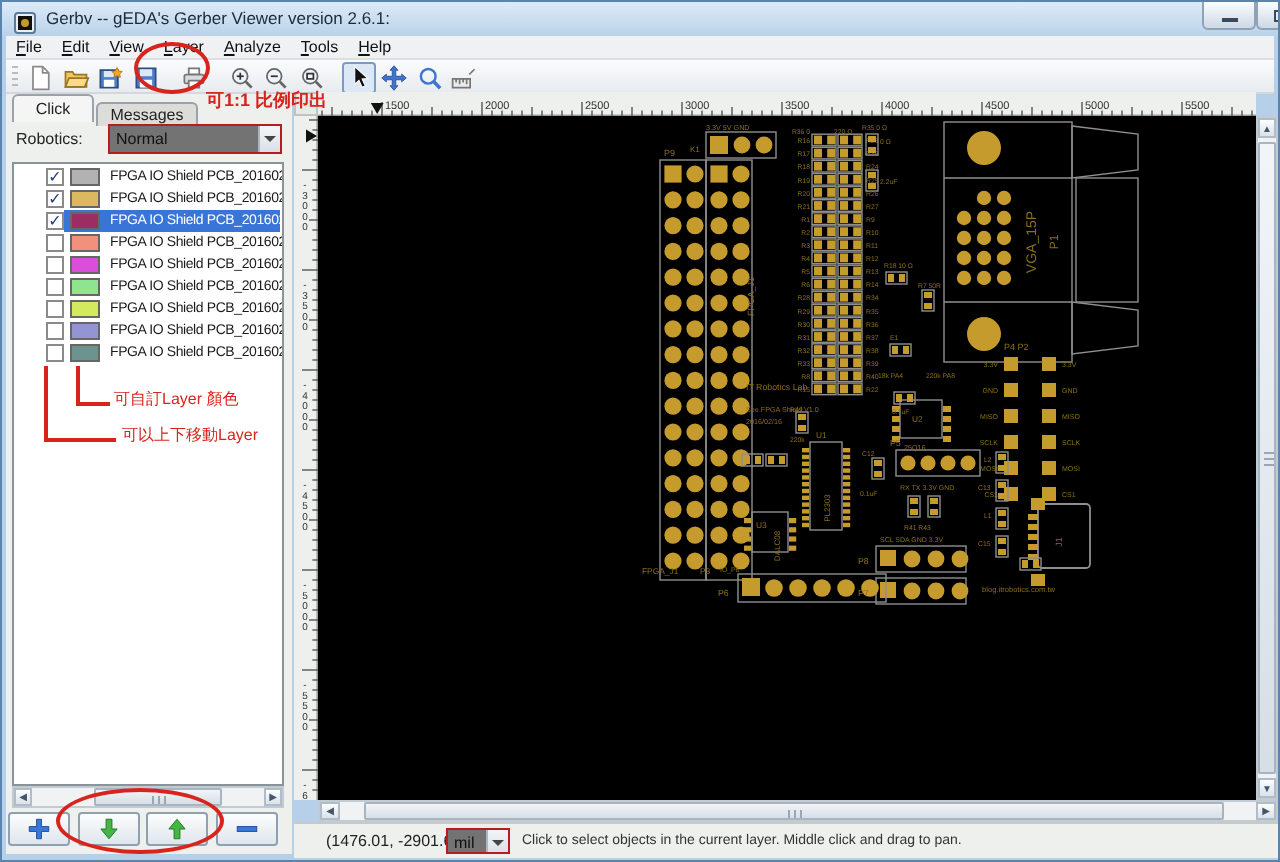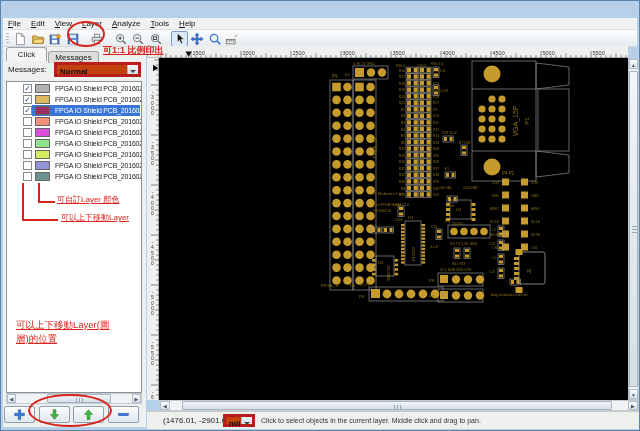--- a/index.html
+++ b/index.html
@@ -34,38 +34,38 @@
   .tbtn.gap{margin-left:7px;}
   .tbtn.pressed{border:1px solid #7a9cc4;background:#dce8f5;}
 
   
   .panel{position:absolute;left:2px;top:46px;width:143px;bottom:3px;background:#eef0ee;}
   .tab{position:absolute;font-size:8px;text-align:center;border:1px solid #9aa2aa;
        border-bottom:none;border-radius:3px 3px 0 0;color:#222;}
   .tab.active{left:3px;top:0;width:41px;height:14px;background:#f4f5f4;line-height:13px;z-index:2;}
   .tab.inactive{left:45px;top:4px;width:51px;height:12px;background:#dcdcd8;line-height:11px;}
   .rlabel{position:absolute;left:5px;top:18px;font-size:8px;color:#222;}
-  .combo{position:absolute;background:#c2410c;border:3px solid #b91c1c;font-size:8px;color:#111;font-weight:bold;}
+  .combo{position:absolute;background:#737373;border:1px solid #b91c1c;font-size:8px;color:#111;}
   .combo .cval{position:absolute;left:3px;top:2px;white-space:nowrap;}
   .combo .cbtn{position:absolute;right:0;top:0;bottom:0;width:11px;
                background:linear-gradient(#f4f6f8,#d9e0e8);border-left:1px solid #aab6c2;}
   .tri{position:absolute;left:2px;top:5px;width:0;height:0;border:3px solid transparent;border-top-color:#444;}
   .combo.rendering{left:51px;top:15px;width:87px;height:15px;}
   .listbox{position:absolute;left:3px;top:34px;width:136px;height:312px;background:#fff;
            border:1px solid #8a929a;overflow:hidden;}
   .lrow{position:absolute;left:1px;width:132px;height:11px;}
   .lrow .hl{position:absolute;left:24px;right:0;top:0;bottom:0;background:#3875d7;}
   .cb{position:absolute;left:15px;top:1px;width:9px;height:9px;background:#fff;border:1px solid #8a8a8a;
       font-size:8px;line-height:8px;color:#1f3d7a;text-align:center;}
   .sw{position:absolute;left:27px;top:1px;width:15px;height:9px;border:1px solid #666;}
   .lname{position:absolute;left:47px;top:1.5px;font-size:7px;letter-spacing:-0.2px;color:#1a1a1a;
          white-space:nowrap;}
   .lrow.sel .lname{color:#fff;}
   .rline{position:absolute;background:#d8241c;z-index:40;}
-  .rtext{position:absolute;color:#d8241c;font-size:8px;white-space:nowrap;z-index:40;text-decoration:underline;}
+  .rtext{position:absolute;color:#d8241c;font-size:8px;white-space:nowrap;z-index:40;}
   .redcircle{position:absolute;left:66px;top:20px;width:38px;height:26px;border:2px solid #d8241c;
              border-radius:50%;z-index:50;}
   .redellipse{position:absolute;left:27px;top:393px;width:84px;height:33px;border:2px solid #d8241c;
               border-radius:50%;z-index:50;}
   .printnote{left:102px;top:43px;font-size:9px;font-weight:bold;}
   .noteA{left:56px;top:193px;}
   .noteB{left:60px;top:211px;}
   .noteMove{left:15px;top:317px;font-size:9.5px;white-space:pre-line;line-height:14px;width:125px;}
 
   
@@ -95,20 +95,39 @@
   .coords{position:absolute;left:16px;top:4px;white-space:nowrap;}
   .combo.units{left:76px;top:2px;width:32px;height:13px;}
   .hint{position:absolute;left:114px;top:4.5px;font-size:7px;white-space:nowrap;color:#333;}
   text{font-family:"Liberation Sans",sans-serif;}
 </style>
 </head>
 <body>
 
 <div class="win">
 
+  <div class="titlebar">
+    <span class="appicon">
+      <svg viewBox="0 0 11 11">
+          <rect x="0.5" y="0.5" width="10" height="10" rx="1.5" fill="#e8eef4" stroke="#5a7a9a"></rect>
+          <rect x="2" y="2" width="7" height="7" fill="#10100a"></rect>
+          <circle cx="5.5" cy="5.5" r="2" fill="#c69b2d"></circle>
+        </svg>
+    </span>
+    <span class="title">Gerbv -- gEDA's Gerber Viewer version 2.6.1:</span>
+    <span class="winbtns">
+      <span class="wb min">
+          <i class="glyph-min"></i>
+        </span>
+      <span class="wb max">
+          <i class="glyph-max"></i>
+        </span>
+
+    </span>
+  </div>
 
   <div class="menubar"><span class="menu-item"><u>F</u>ile</span><span class="menu-item"><u>E</u>dit</span><span class="menu-item"><u>V</u>iew</span><span class="menu-item"><u>L</u>ayer</span><span class="menu-item"><u>A</u>nalyze</span><span class="menu-item"><u>T</u>ools</span><span class="menu-item"><u>H</u>elp</span></div>
 
   <div class="toolbar">
     <span class="grip"></span>
     <span class="tbar">
         <span class="tbtn">
           <svg viewBox="0 0 16 16">
             <path d="M4 1.5h5.5L13 5v9.5H4z" fill="#fff" stroke="#8a8a8a"></path>
             <path d="M9.5 1.5V5H13" fill="none" stroke="#8a8a8a"></path>
@@ -188,21 +207,21 @@
           </svg>
         </span>
       </span>
   </div>
   <div class="redcircle"></div>
   <div class="rtext printnote">可1:1 比例印出</div>
 
   <div class="panel">
     <div class="tab active">Click</div>
     <div class="tab inactive">Messages</div>
-    <span class="rlabel">Messages:</span>
+    <span class="rlabel">Robotics:</span>
     <div class="combo rendering">
       <span class="cval">Normal</span>
       <span class="cbtn">
           <i class="tri"></i>
         </span>
     </div>
     <div class="listbox">
         <div class="lrow" style="top: 1px;">
           <span class="cb">✓</span>
           <span class="sw" style="background: rgb(178, 178, 178);"></span>
@@ -280,22 +299,20 @@
         </svg>
       </div>
   </div>
 
   <div class="rline" style="left:37px;top:182px;width:1.5px;height:19px;"></div>
   <div class="rline" style="left:37px;top:200px;width:17px;height:1.5px;"></div>
   <div class="rline" style="left:21px;top:182px;width:1.5px;height:37px;"></div>
   <div class="rline" style="left:21px;top:218px;width:36px;height:1.5px;"></div>
   <div class="rtext noteA">可自訂Layer 顏色</div>
   <div class="rtext noteB">可以上下移動Layer</div>
-  <div class="rtext noteMove">可以上下移動Layer(圖
-層)的位置</div>
   <div class="redellipse"></div>
 
   <div class="rulercorner"></div>
   <svg class="hruler" width="469" height="12">
       <rect x="0" y="0" width="469" height="12" fill="#eef0ee"></rect>
       <line x1="0" y1="11.6" x2="469" y2="11.6" stroke="#9a9e9a" stroke-width="0.8"></line>
       <line x1="2" y1="9.2" x2="2" y2="12" stroke="#555" stroke-width="0.7"></line>
       <line x1="7" y1="7.5" x2="7" y2="12" stroke="#555" stroke-width="0.7"></line>
       <line x1="12" y1="9.2" x2="12" y2="12" stroke="#555" stroke-width="0.7"></line>
       <line x1="17" y1="9.2" x2="17" y2="12" stroke="#555" stroke-width="0.7"></line>

